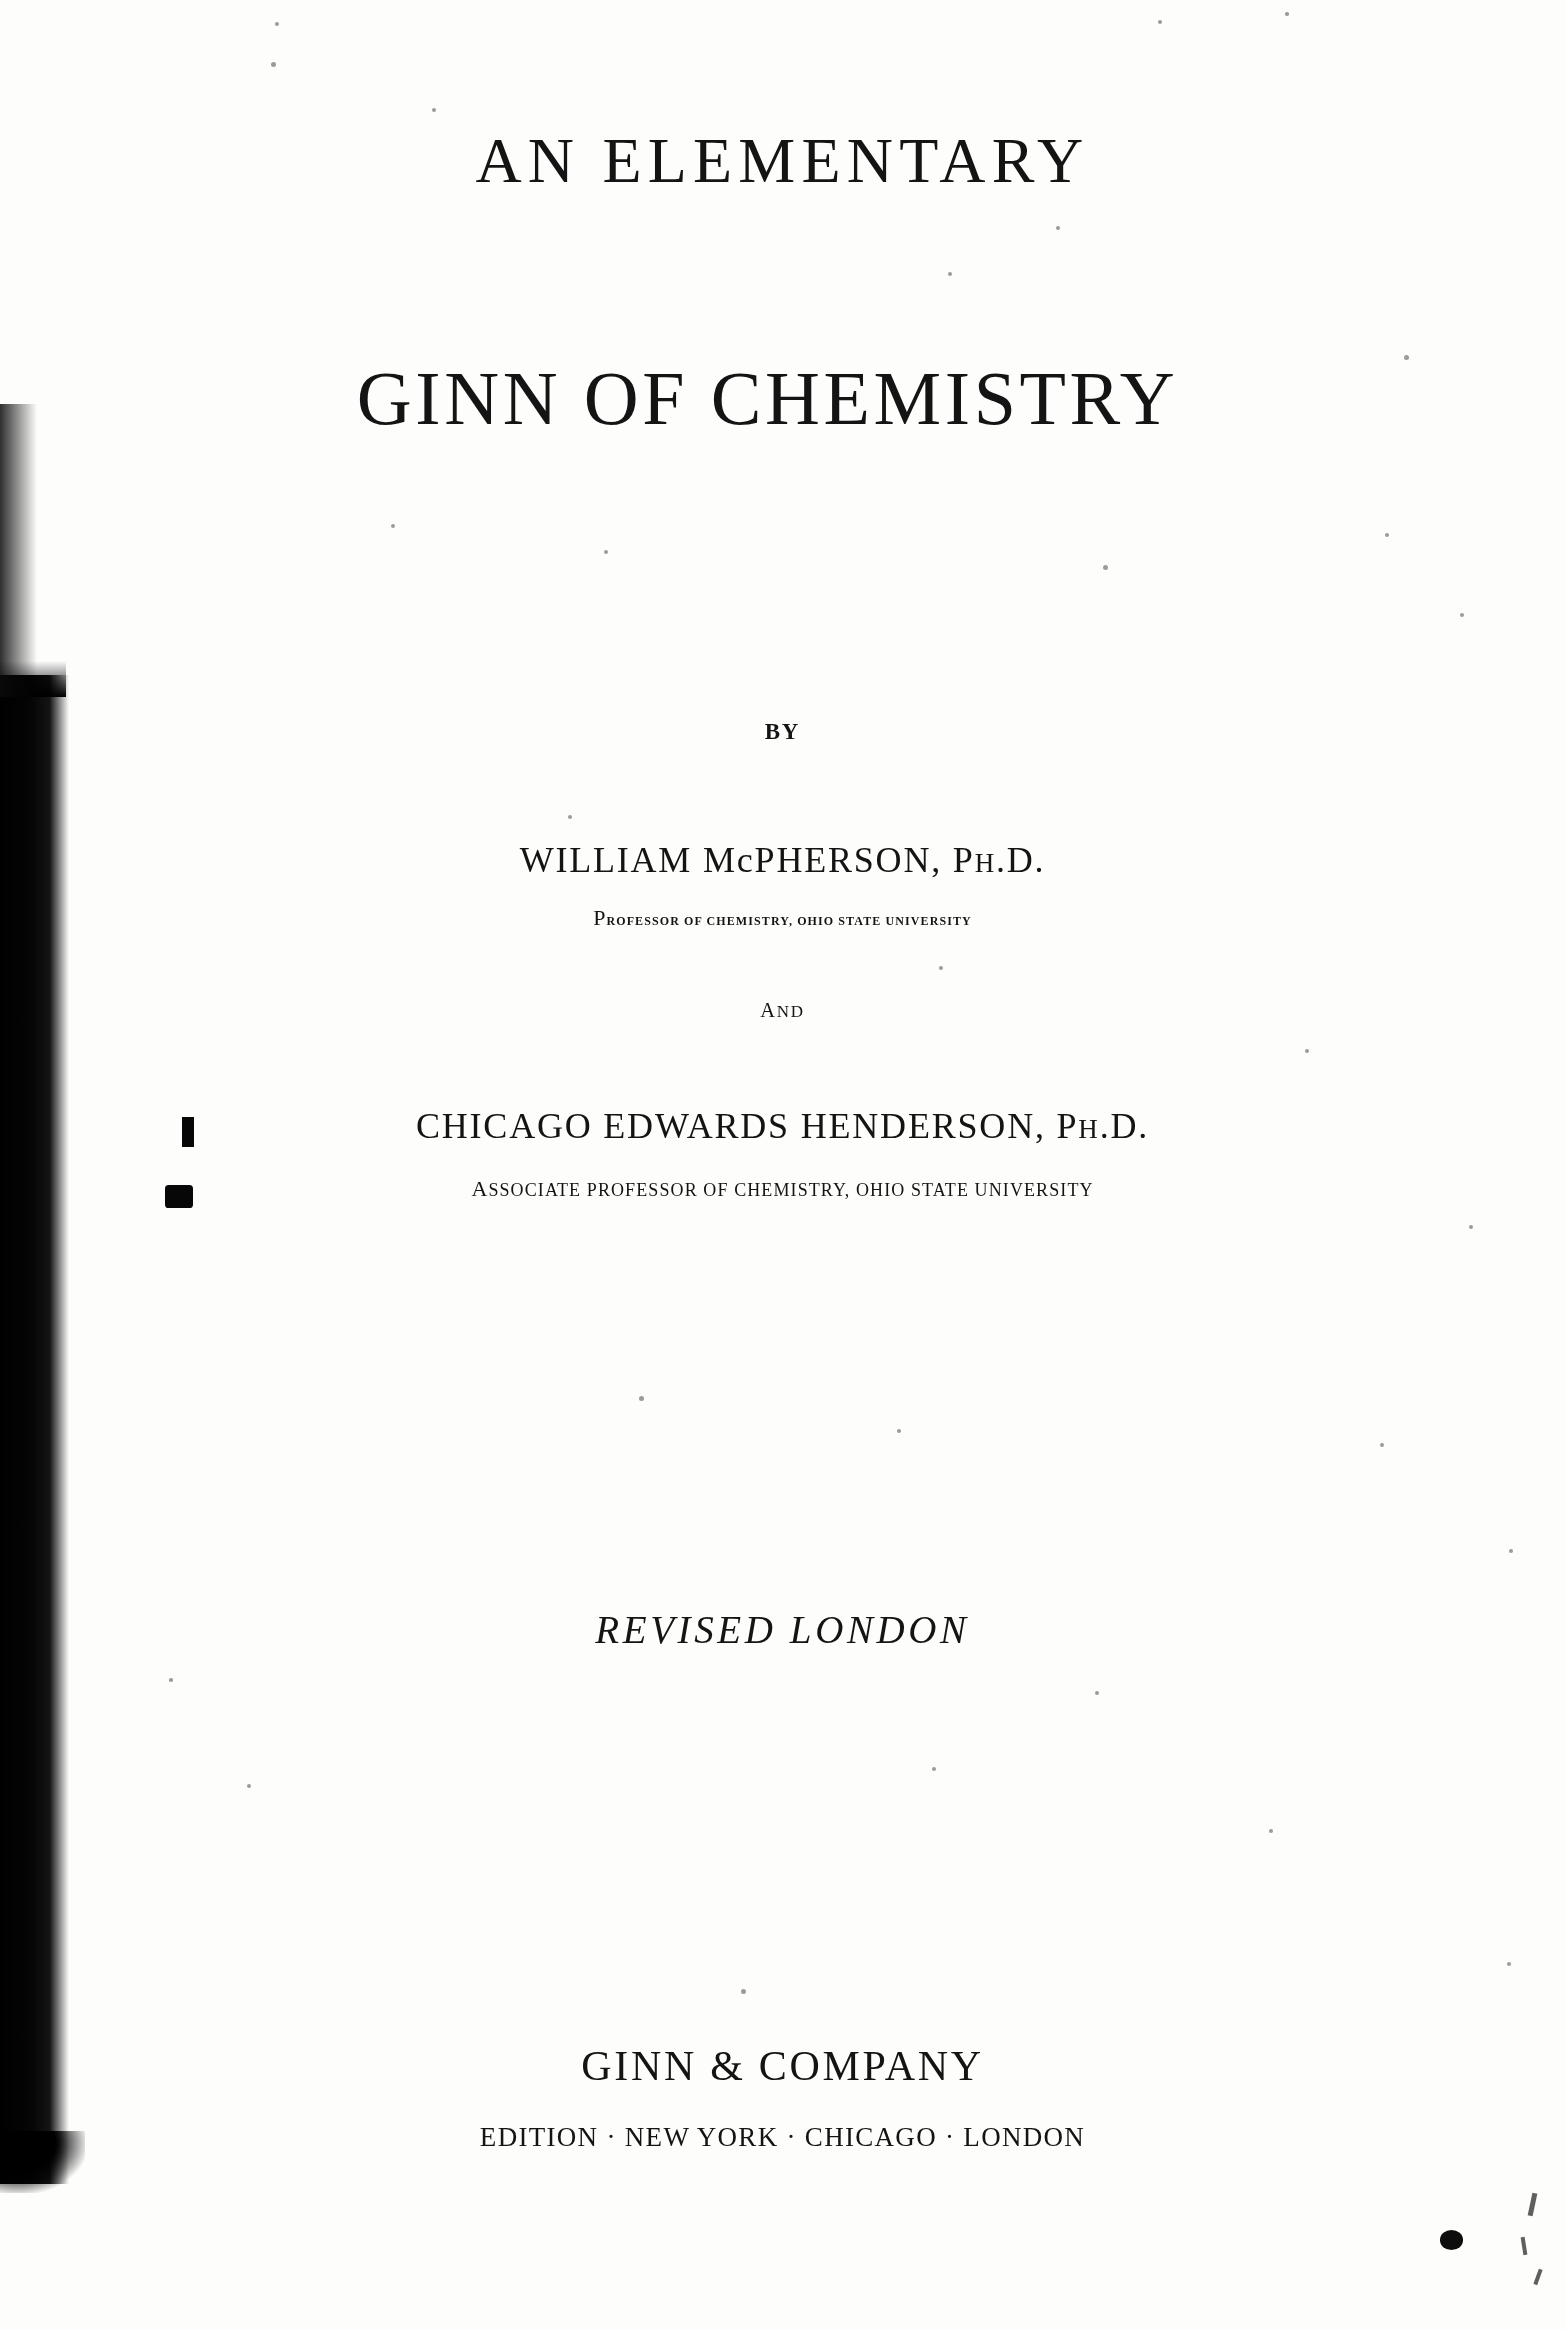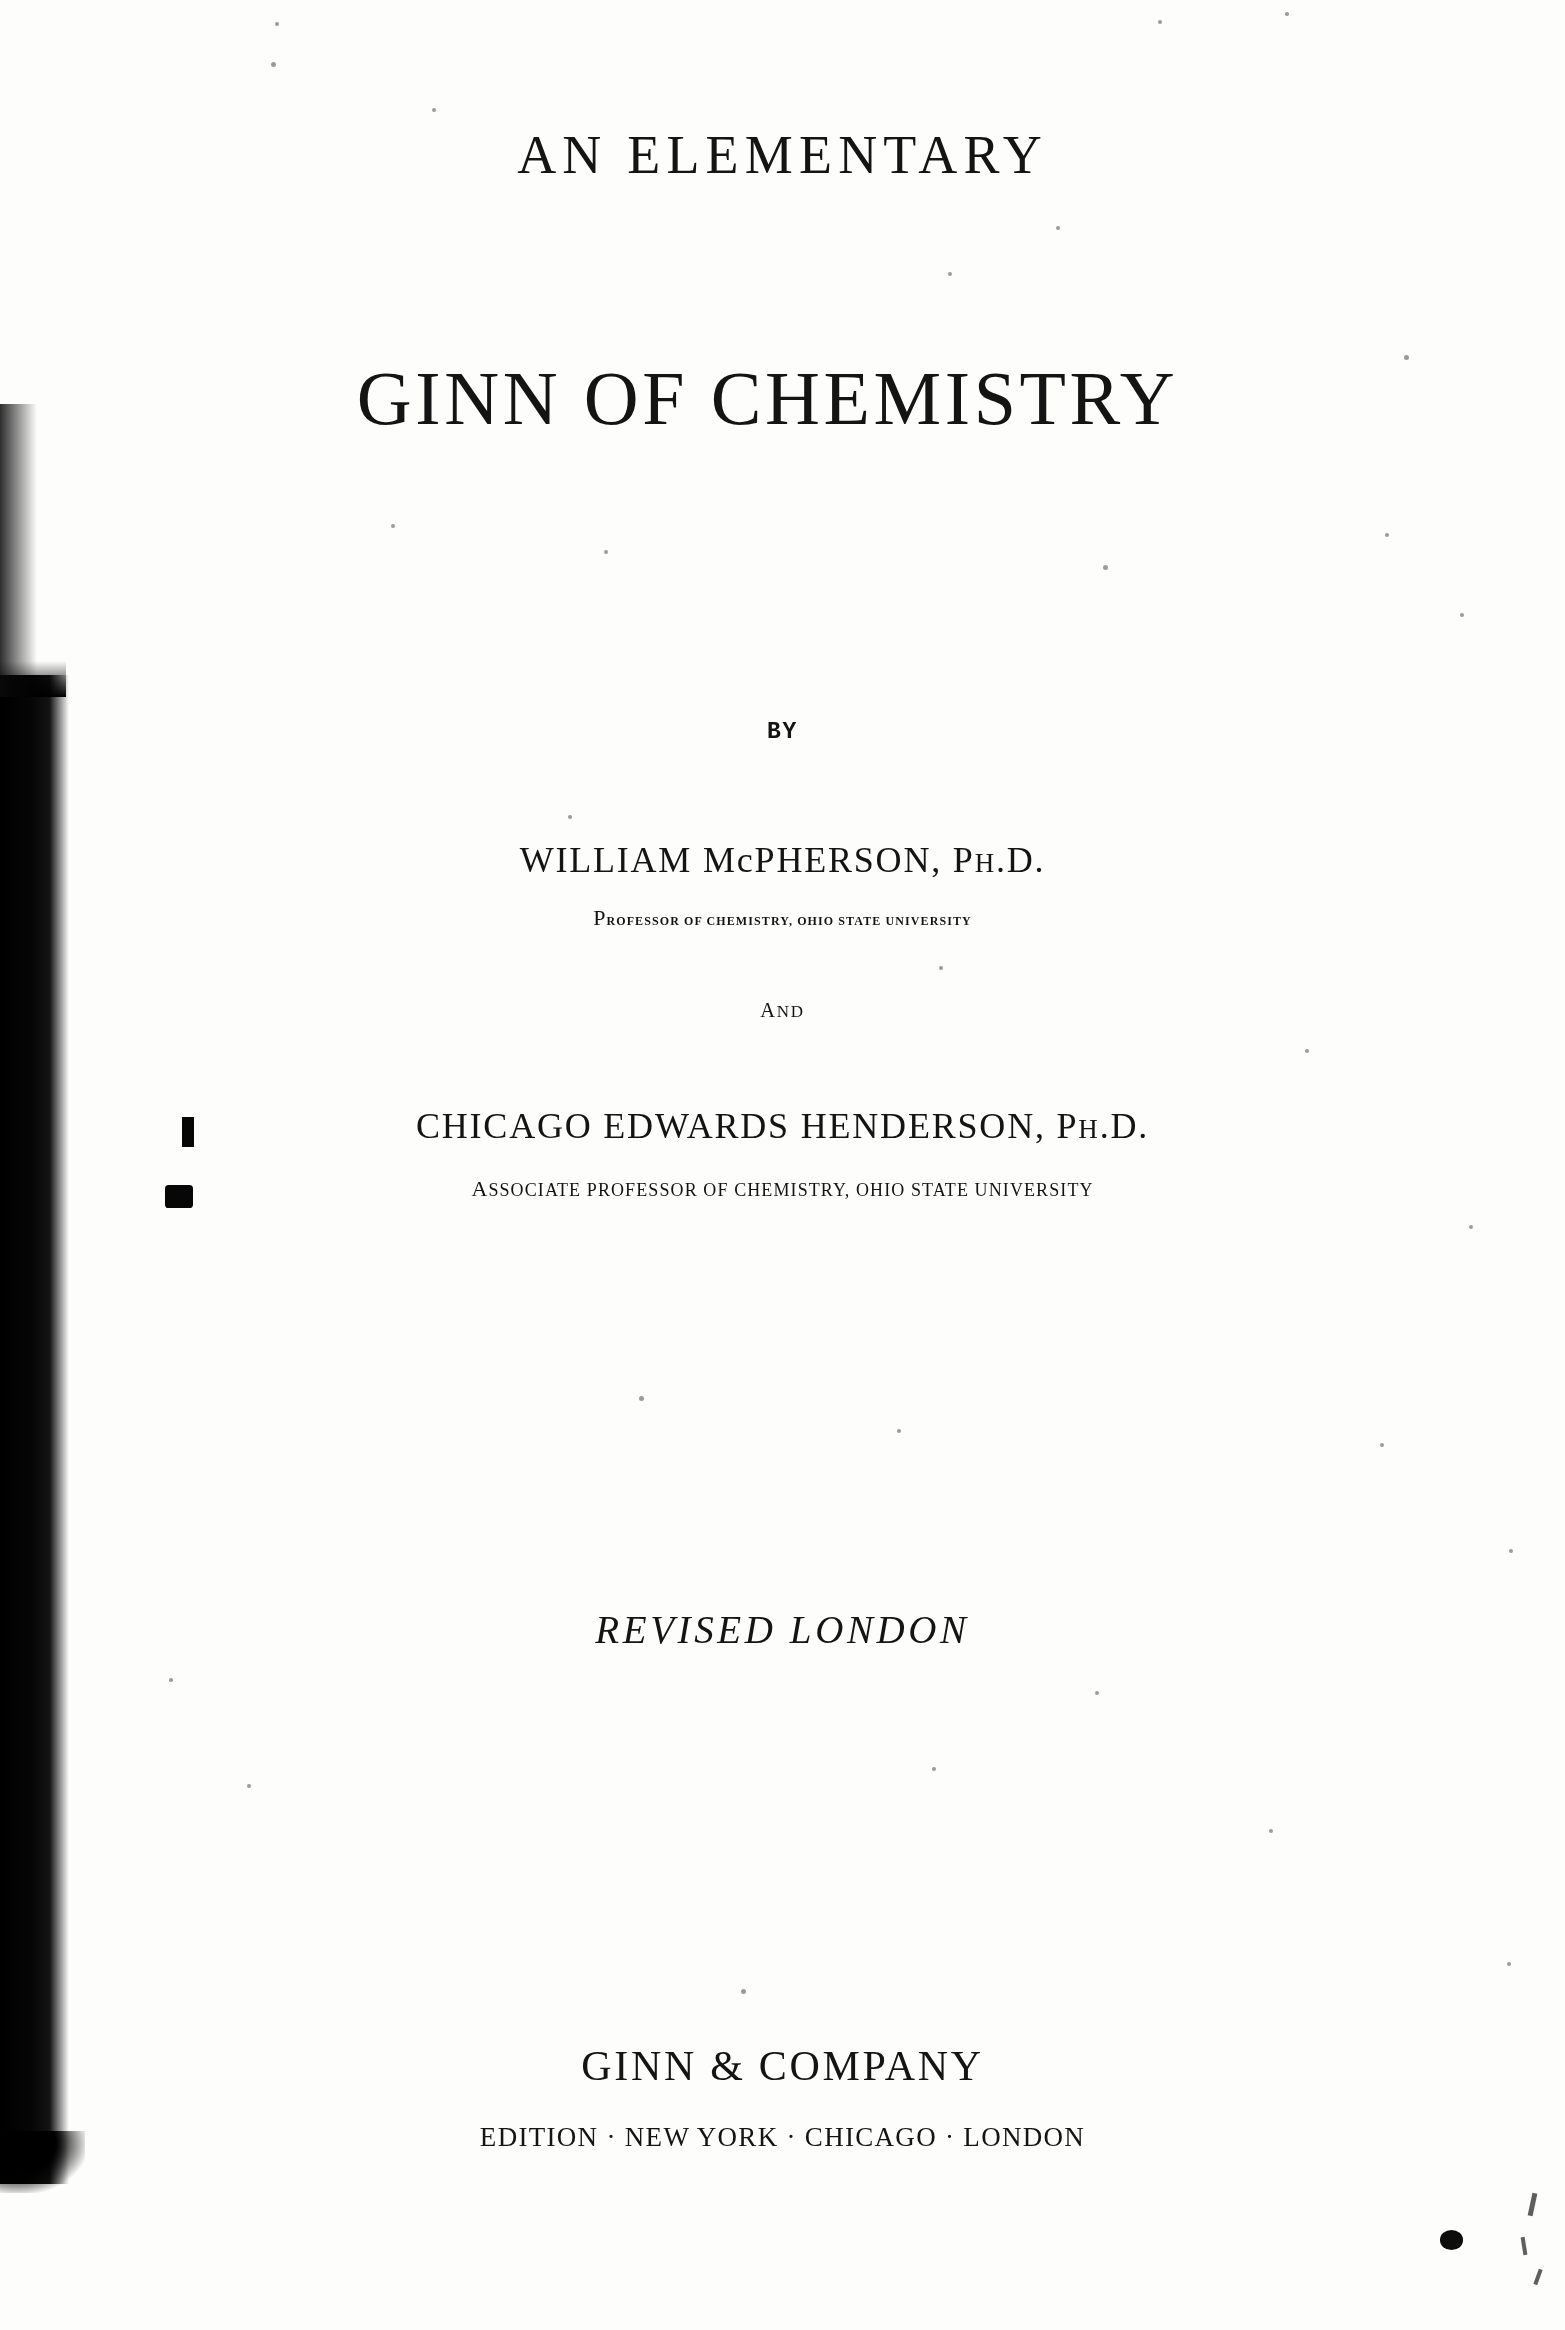--- a/index.html
+++ b/index.html
@@ -80,21 +80,21 @@
     right: 0;
     top: 0;
     text-align: center;
   }
 
   .title-line-1 {
     position: absolute;
     top: 124px;
     left: 0;
     right: 0;
-    font-size: 54px;
+    font-size: 64px;
     letter-spacing: 6.2px;
     font-weight: 400;
     font-family: "Liberation Serif", serif;
   }
 
   .title-line-2 {
     position: absolute;
     top: 355px;
     left: 0;
     right: 0;
@@ -105,21 +105,21 @@
   }
 
   .by-label {
     position: absolute;
     top: 719px;
     left: 0;
     right: 0;
     font-size: 23px;
     font-weight: 700;
     letter-spacing: 1.8px;
-    font-family: Liberation Mono, monospace;
+    font-family: Liberation Serif, serif;
   }
 
   .author-1 {
     position: absolute;
     top: 839px;
     left: 0;
     right: 0;
     font-size: 36px;
     letter-spacing: 1.8px;
   }

